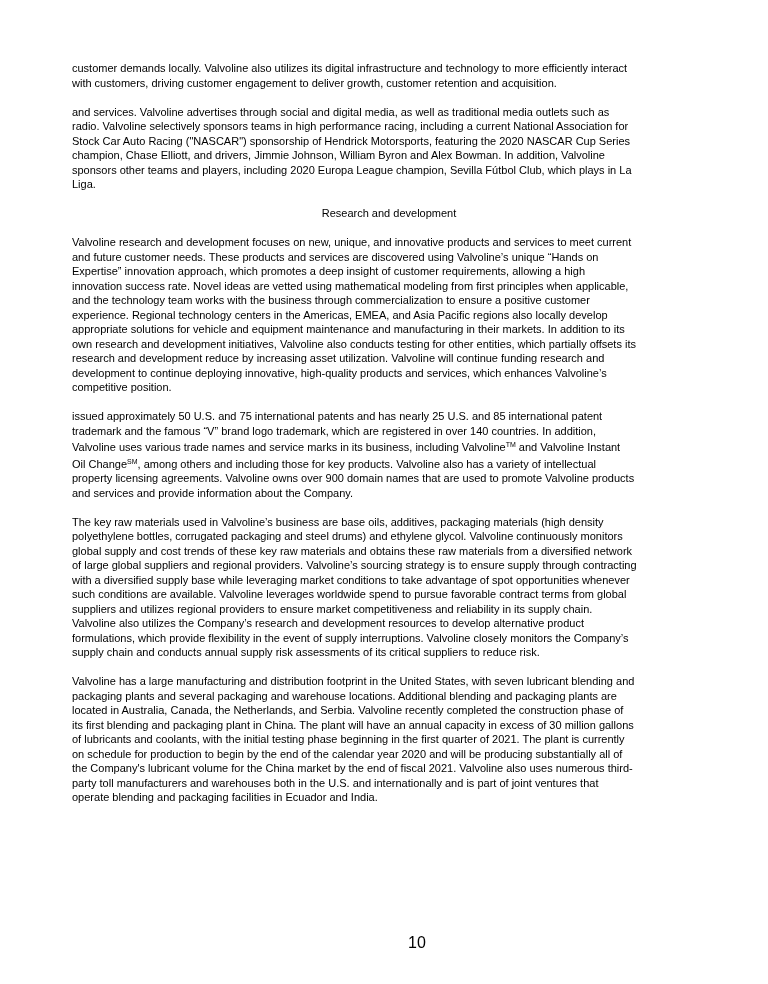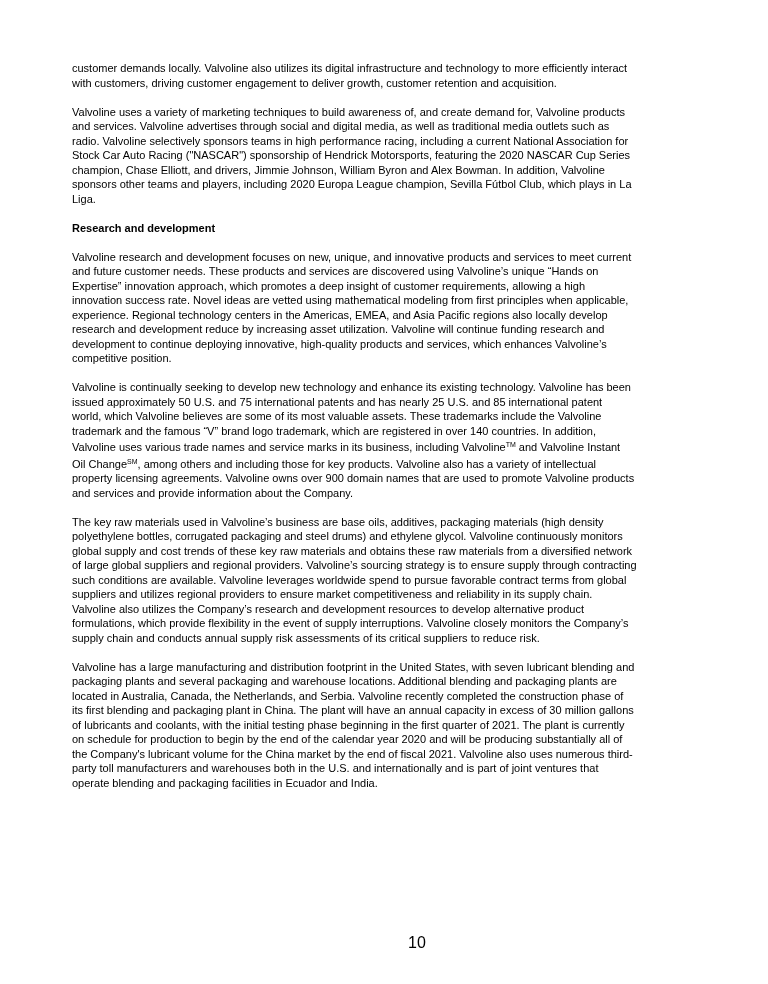--- a/index.html
+++ b/index.html
@@ -21,21 +21,22 @@
     left: 72px;
     top: 61px;
     width: 634px;
     font-size: 11px;
     line-height: 14.5px;
   }
   .block {
     margin: 0 0 14.5px 0;
   }
   .block.heading {
-    font-weight: bold;
+    font-weight: normal;
+    text-align: center;
   }
   .line {
     white-space: nowrap;
   }
   .sup {
     font-size: 7px;
     vertical-align: 4px;
   }
   .page-number {
     position: absolute;
@@ -51,56 +52,57 @@
 </head>
 <body>
 
 <div class="page">
   <div class="content">
       <div class="block paragraph">
         <div class="line">customer demands locally. Valvoline also utilizes its digital infrastructure and technology to more efficiently interact</div>
         <div class="line">with customers, driving customer engagement to deliver growth, customer retention and acquisition.</div>
       </div>
       <div class="block paragraph">
-        <div class="line">Valvoline uses a variety of marketing techniques to build awareness of, and create demand for, Valvoline products</div>
         <div class="line">and services. Valvoline advertises through social and digital media, as well as traditional media outlets such as</div>
         <div class="line">radio. Valvoline selectively sponsors teams in high performance racing, including a current National Association for</div>
         <div class="line">Stock Car Auto Racing ("NASCAR") sponsorship of Hendrick Motorsports, featuring the 2020 NASCAR Cup Series</div>
         <div class="line">champion, Chase Elliott, and drivers, Jimmie Johnson, William Byron and Alex Bowman. In addition, Valvoline</div>
         <div class="line">sponsors other teams and players, including 2020 Europa League champion, Sevilla Fútbol Club, which plays in La</div>
         <div class="line">Liga.</div>
       </div>
       <div class="block heading">
         <div class="line">Research and development</div>
       </div>
       <div class="block paragraph">
         <div class="line">Valvoline research and development focuses on new, unique, and innovative products and services to meet current</div>
         <div class="line">and future customer needs. These products and services are discovered using Valvoline’s unique “Hands on</div>
         <div class="line">Expertise” innovation approach, which promotes a deep insight of customer requirements, allowing a high</div>
         <div class="line">innovation success rate. Novel ideas are vetted using mathematical modeling from first principles when applicable,</div>
+        <div class="line">and the technology team works with the business through commercialization to ensure a positive customer</div>
         <div class="line">experience. Regional technology centers in the Americas, EMEA, and Asia Pacific regions also locally develop</div>
+        <div class="line">appropriate solutions for vehicle and equipment maintenance and manufacturing in their markets. In addition to its</div>
+        <div class="line">own research and development initiatives, Valvoline also conducts testing for other entities, which partially offsets its</div>
         <div class="line">research and development reduce by increasing asset utilization. Valvoline will continue funding research and</div>
         <div class="line">development to continue deploying innovative, high-quality products and services, which enhances Valvoline’s</div>
         <div class="line">competitive position.</div>
       </div>
       <div class="block paragraph">
-        <div class="line">Valvoline is continually seeking to develop new technology and enhance its existing technology. Valvoline has been</div>
         <div class="line">issued approximately 50 U.S. and 75 international patents and has nearly 25 U.S. and 85 international patent</div>
-        <div class="line">world, which Valvoline believes are some of its most valuable assets. These trademarks include the Valvoline</div>
         <div class="line">trademark and the famous “V” brand logo trademark, which are registered in over 140 countries. In addition,</div>
         <div class="line"><span>Valvoline uses various trade names and service marks in its business, including Valvoline</span><span class="sup">TM</span><span> and Valvoline Instant</span></div>
         <div class="line"><span>Oil Change</span><span class="sup">SM</span><span>, among others and including those for key products. Valvoline also has a variety of intellectual</span></div>
         <div class="line">property licensing agreements. Valvoline owns over 900 domain names that are used to promote Valvoline products</div>
         <div class="line">and services and provide information about the Company.</div>
       </div>
       <div class="block paragraph">
         <div class="line">The key raw materials used in Valvoline’s business are base oils, additives, packaging materials (high density</div>
         <div class="line">polyethylene bottles, corrugated packaging and steel drums) and ethylene glycol. Valvoline continuously monitors</div>
         <div class="line">global supply and cost trends of these key raw materials and obtains these raw materials from a diversified network</div>
         <div class="line">of large global suppliers and regional providers. Valvoline’s sourcing strategy is to ensure supply through contracting</div>
+        <div class="line">with a diversified supply base while leveraging market conditions to take advantage of spot opportunities whenever</div>
         <div class="line">such conditions are available. Valvoline leverages worldwide spend to pursue favorable contract terms from global</div>
         <div class="line">suppliers and utilizes regional providers to ensure market competitiveness and reliability in its supply chain.</div>
         <div class="line">Valvoline also utilizes the Company’s research and development resources to develop alternative product</div>
         <div class="line">formulations, which provide flexibility in the event of supply interruptions. Valvoline closely monitors the Company’s</div>
         <div class="line">supply chain and conducts annual supply risk assessments of its critical suppliers to reduce risk.</div>
       </div>
       <div class="block paragraph">
         <div class="line">Valvoline has a large manufacturing and distribution footprint in the United States, with seven lubricant blending and</div>
         <div class="line">packaging plants and several packaging and warehouse locations. Additional blending and packaging plants are</div>
         <div class="line">located in Australia, Canada, the Netherlands, and Serbia. Valvoline recently completed the construction phase of</div>

